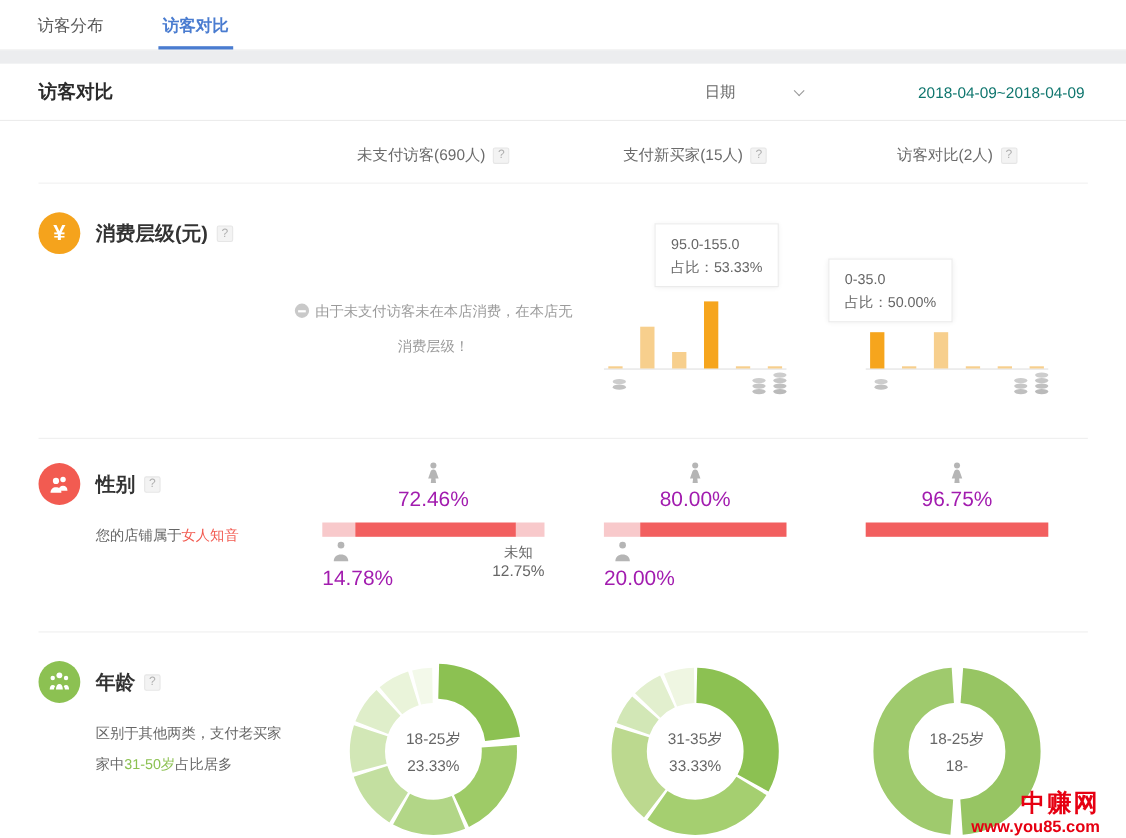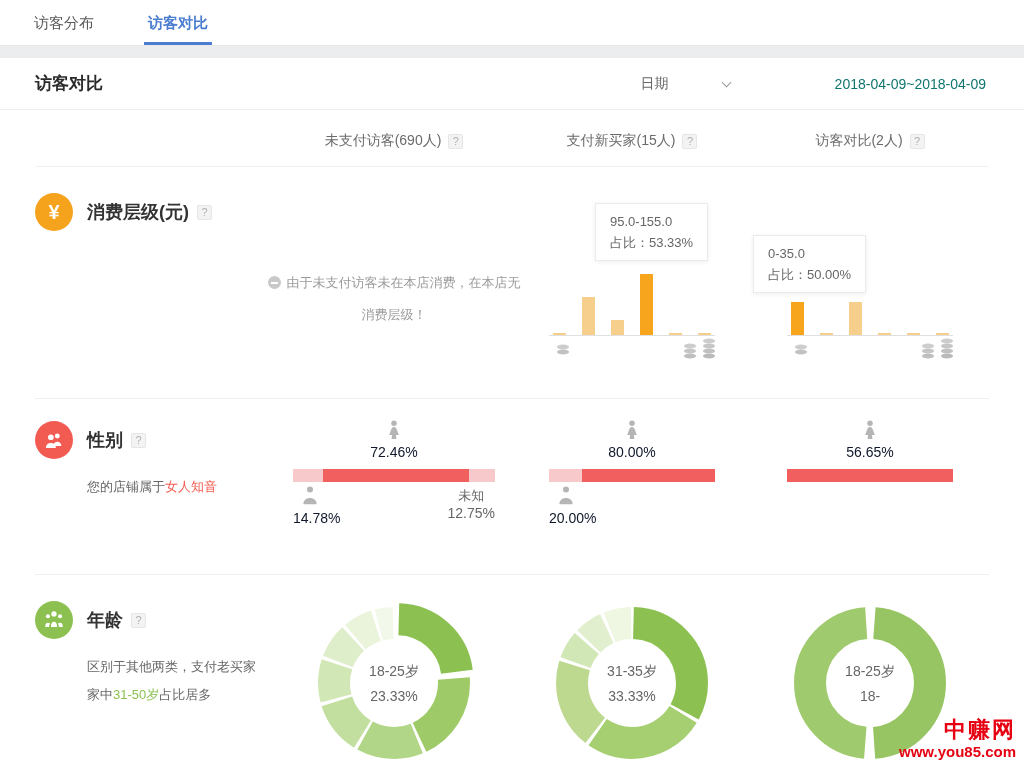--- a/index.html
+++ b/index.html
@@ -59,37 +59,37 @@
   .bar { width:13px; }
   .tooltip { position:absolute; background:#fff; border:1px solid #ebebeb;
              box-shadow:0 1px 5px rgba(0,0,0,.07); padding:7px 14px; font-size:13px;
              color:#666; line-height:21px; z-index:3; white-space:nowrap; }
   .tt-new { left:82px; top:36px; }
   .tt-old { left:2px; top:68px; }
   .coin-low { position:absolute; left:42px; bottom:42px; }
   .coin-high { position:absolute; right:34px; bottom:38px; display:flex; gap:3px; align-items:flex-end; }
   
   .gender-cell { width:238px; flex:none; display:flex; flex-direction:column; align-items:center; padding-top:20px; }
-  .gpct { font-size:14px; color:#0f172a; margin-top:3px; }
+  .gpct { font-size:19px; color:#a21caf; margin-top:3px; }
   .gbar { height:13px; width:166px; display:flex; margin-top:9px; cursor:pointer; }
   .gbar.wide { width:202px; }
   .gunder { display:flex; justify-content:space-between; margin-top:3px; }
   .gunder.w166 { width:166px; } .gunder.w202 { width:202px; }
   .gu-left { display:flex; flex-direction:column; align-items:flex-start; }
   .gu-left svg { margin-left:6px; }
   .gu-right { display:flex; flex-direction:column; align-items:center; font-size:14px; color:#666; }
   .gu-right .lbl { font-size:13px; margin-top:2px; }
   .person { fill:#b5b5b5; }
   
   .age-cell { width:238px; flex:none; display:flex; justify-content:center; position:relative; }
   .donut-wrap { position:relative; width:160px; height:160px; margin-top:28px; cursor:pointer; }
   .donut-center { position:absolute; inset:0; display:flex; flex-direction:column;
                   align-items:center; justify-content:center; gap:7px; font-size:14px; color:#666; pointer-events:none; }
   
-  .watermark { position:absolute; right:8px; bottom:2px; text-align:right; color:#e60012; z-index:9; line-height:1.15;}
+  .watermark { position:absolute; right:24px; bottom:2px; text-align:right; color:#e60012; z-index:9; line-height:1.15;}
   .wm1 { font-size:22px; font-weight:bold; letter-spacing:2px; }
   .wm2 { font-size:15px; font-weight:bold; }
 </style>
 </head>
 <body>
 
 <div class="tabbar">
   <div class="tab">访客分布</div>
   <div class="tab active">访客对比</div>
 </div>
@@ -261,21 +261,21 @@
         <div class="gpct">20.00%</div>
       </div>
     </div>
   </div>
 
   <div class="gender-cell">
     <svg width="22" height="22" viewBox="0 0 24 24" class="person">
         <circle cx="12" cy="4.6" r="3"></circle>
         <path d="M12 8.6c1.7 0 2.5 1.1 3.2 3.2l2 5.6h-3.1l.5 4.4H9.4l.5-4.4H6.8l2-5.6c.7-2.1 1.5-3.2 3.2-3.2z"></path>
       </svg>
-    <div class="gpct">56.65%</div>
+    <div class="gpct">96.75%</div>
     <div class="gbar">
         <div style="width: 100%; background: rgb(242, 95, 95);"></div>
       </div>
   </div>
 </div>
 
 <div class="section sec-row3">
   <div class="sec-left">
     <div class="sec-head">
       <div class="sec-icon icon-age">

